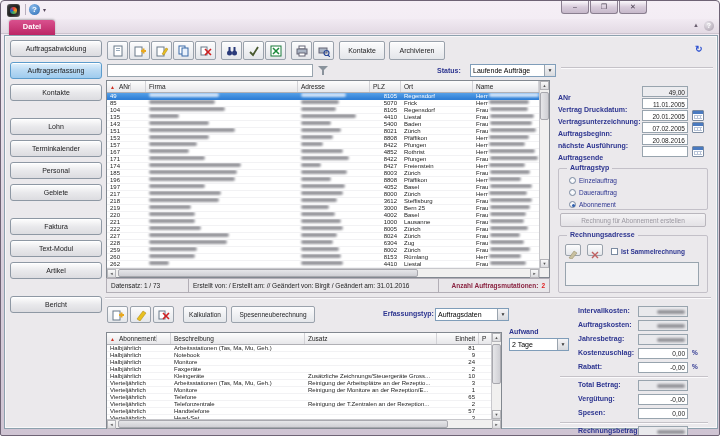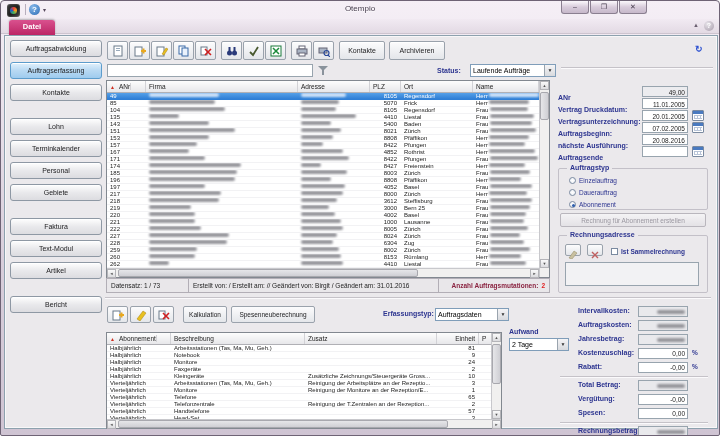--- a/index.html
+++ b/index.html
@@ -102,21 +102,20 @@
 <body>
 
 <div class="window">
 
   <div class="appicon"></div>
   <div class="qat">
     <span class="qsep"></span>
     <span class="qhelp">?</span>
     <span class="qcaret">▾</span>
   </div>
-  <div class="title">Otempio</div>
   <div class="winbtns">
     <div class="wbtn">–</div>
     <div class="wbtn">❐</div>
     <div class="wbtn">✕</div>
   </div>
 
   <div class="tabrow">
     <div class="filetab">Datei</div>
     <span class="ribmin">▲</span>
     <span class="ribhelp">?</span>

